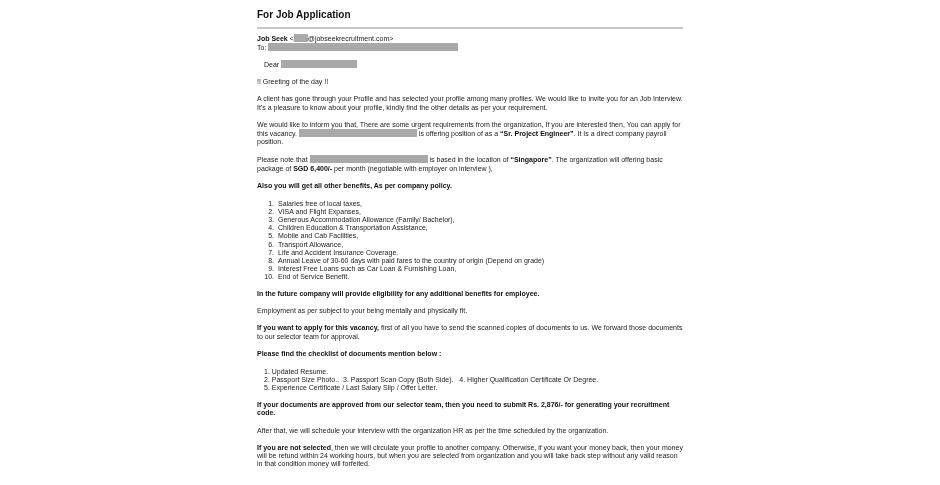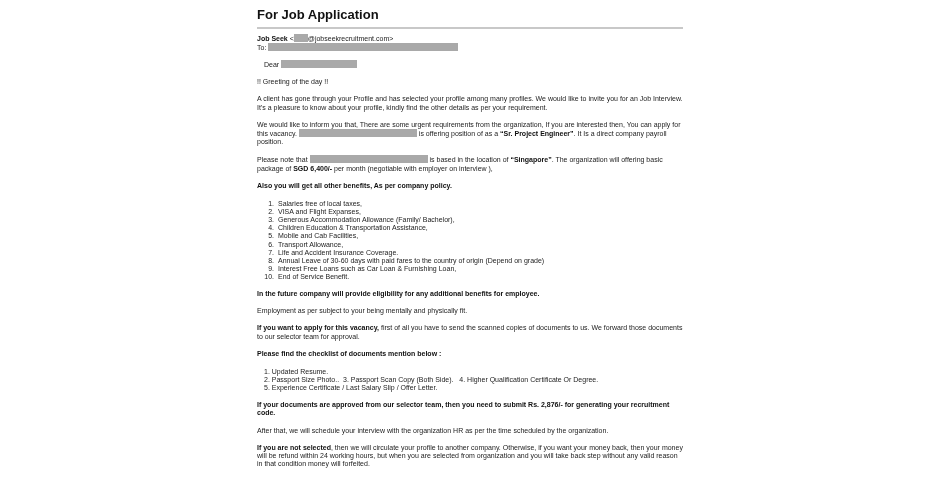--- a/index.html
+++ b/index.html
@@ -1,19 +1,19 @@
 <!DOCTYPE html>
 <html><head>
   <meta charset="utf-8">
   <style>
     html, body { margin: 0; padding: 0; background: #ffffff; }
     body { width: 940px; height: 485px; position: relative; overflow: hidden;
            font-family: "Liberation Sans", sans-serif; color: #222; }
     .page { position: absolute; left: 257px; top: 0; width: 426px; }
-    .title { font-size: 13px; font-weight: bold; color: #111; margin-top: 7px; height: 16px; line-height: 16px; }
+    .title { font-size: 10px; font-weight: bold; color: #111; margin-top: 7px; height: 16px; line-height: 16px; }
     .rule { height: 2px; background: #c8c8c8; margin-top: 4px; width: 426px; }
     .hdr { font-size: 7px; line-height: 8px; margin-top: 5px; }
     .hdr b { color: #111; }
     .redact { display: inline-block; background: #a9a9a9; vertical-align: -1px; height: 8px; }
     .body { font-size: 7px; line-height: 8.2px; padding-left: 0; }
     .dear { margin-top: 8px; margin-left: 7px; }
     p { margin: 0; }
     .para { margin-top: 9px; }
     ol.benefits { margin: 10px 0 0 0; padding-left: 19px; }
     ol.benefits li { line-height: 8.1px; padding-left: 2px; }

